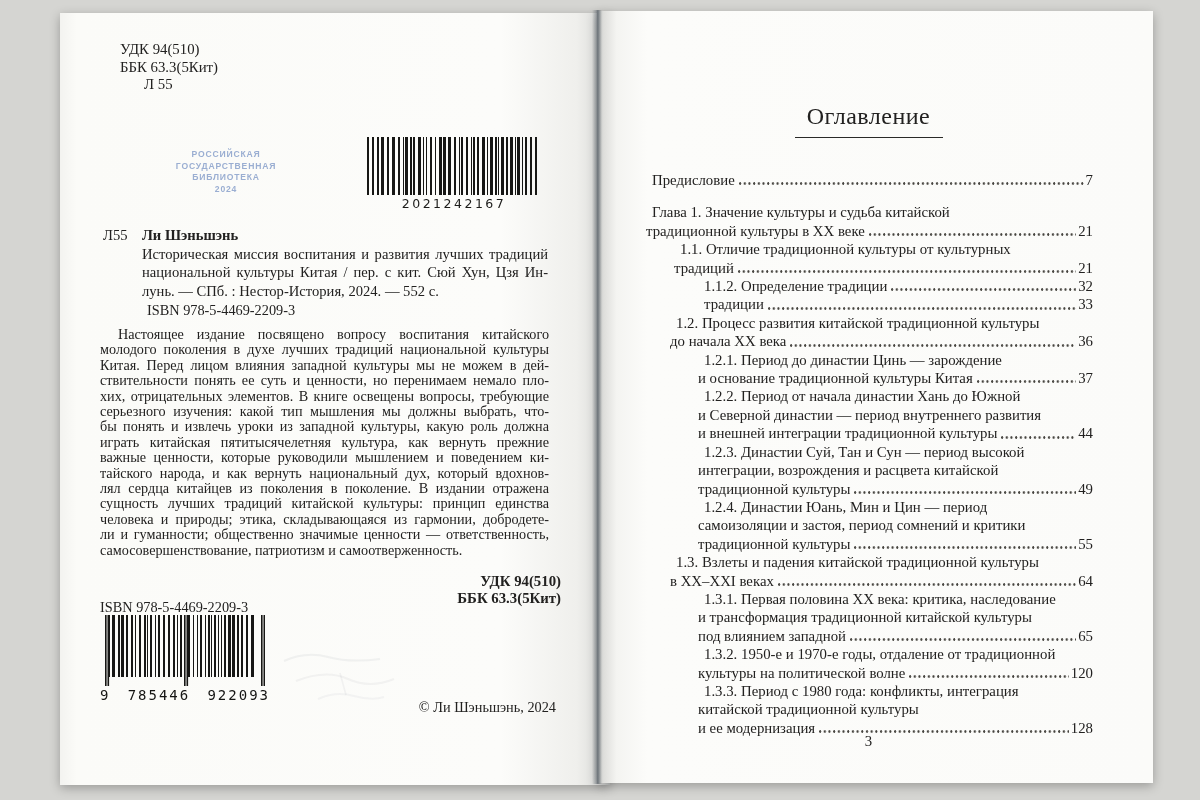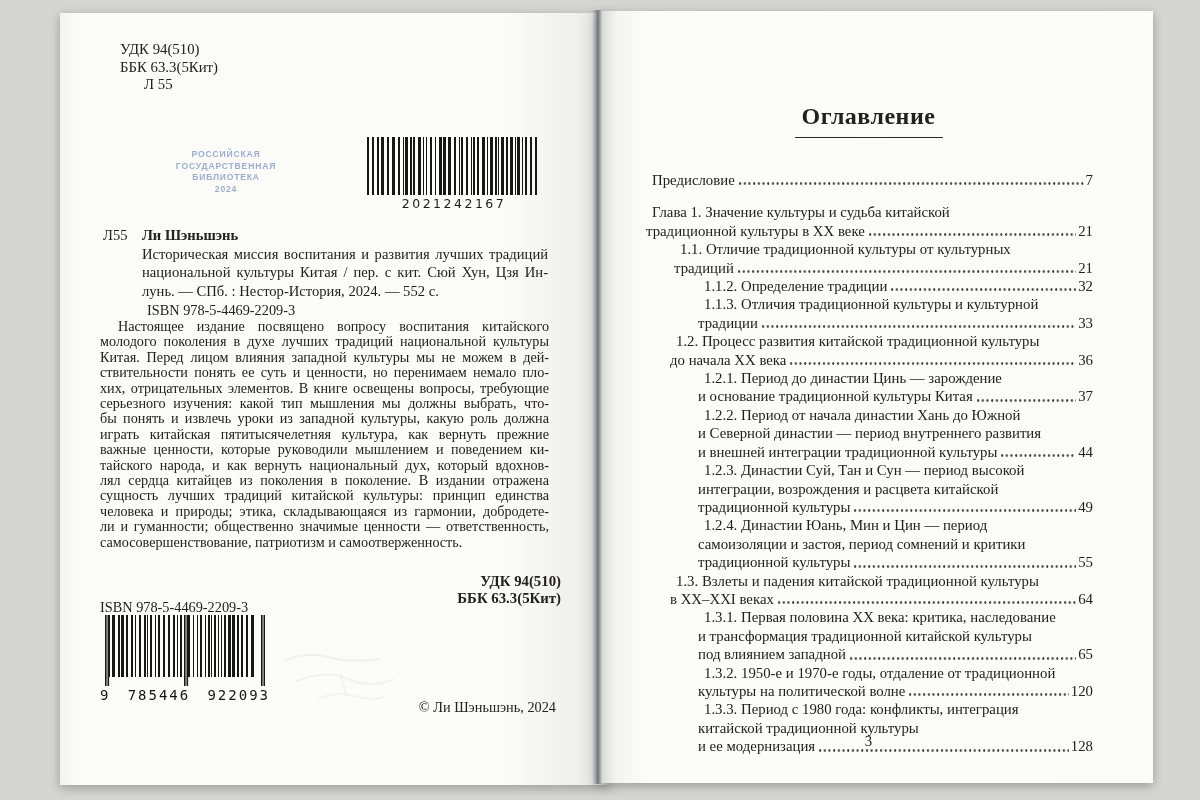--- a/index.html
+++ b/index.html
@@ -43,21 +43,21 @@
   .bc-number{
     font-family:"DejaVu Sans","Liberation Sans",sans-serif;
     font-size:12.5px;letter-spacing:2.5px;color:#1c1c1a;margin-top:1px;
   }
   .bib{position:absolute;left:43px;top:213px;width:447px;font-size:14.6px;line-height:18.6px;}
   .bib-head{display:flex;}
   .bib-code{width:39px;flex:none;}
   .bib-author{font-weight:bold;}
   .bib-desc{margin-left:39px;width:406px;}
   .isbn-top{position:absolute;left:87px;top:289px;font-size:14.3px;}
-  .annotation{position:absolute;left:40px;top:306px;width:449px;font-size:14.2px;line-height:15.4px;}
+  .annotation{position:absolute;left:40px;top:314px;width:449px;font-size:14.2px;line-height:15.4px;}
   .annotation .t-line:first-child{text-indent:18px;}
   .just .t-line{
     text-align:justify;text-align-last:justify;
     white-space:nowrap;overflow:hidden;
   }
   .just .t-line:last-child{text-align-last:left;}
   .udk-bottom{position:absolute;right:49px;top:560px;font-size:14.8px;line-height:17.4px;font-weight:bold;text-align:right;}
   .udk-bottom .t-line{font-weight:bold;}
   .isbn-bottom{position:absolute;left:40px;top:586px;font-size:14.3px;}
   .ean{position:absolute;left:40px;top:602px;width:170px;}
@@ -65,21 +65,21 @@
   .ean-digits{
     display:flex;justify-content:space-between;
     font-family:"DejaVu Sans Mono","DejaVu Sans",monospace;
     font-size:14px;color:#141412;margin-top:0px;letter-spacing:2px;
   }
   .copyright{position:absolute;right:54px;top:686px;font-size:14.3px;}
   .ghost{position:absolute;left:218px;top:630px;opacity:0.6;pointer-events:none;}
   
   .toc-heading{
     position:absolute;left:0;top:92px;width:543px;text-align:center;
-    font-size:24px;letter-spacing:0.5px;font-weight:bold;margin:0;
+    font-size:24px;letter-spacing:0.5px;font-weight:normal;margin:0;
   }
   .heading-rule{
     position:absolute;left:198px;top:126px;width:148px;height:0;
     border-bottom:1.6px solid #2a2a28;
   }
   .toc{position:absolute;left:55px;top:160px;width:441px;font-size:14.8px;line-height:18.4px;}
   .toc-entry{margin:0;}
   .toc-entry.gap-after{margin-bottom:14px;}
   .toc-entry.lvl1{margin-left:24px;}
   .toc-entry.lvl1[data-sec="1.1"]{margin-left:28px;}
@@ -298,21 +298,20 @@
           </div>
         </div>
         <div class="toc-entry lvl2" data-sec="1.1.2">
           <div class="toc-line leader">
             <span class="toc-text">1.1.2. Определение традиции</span>
             <span class="toc-dots"></span>
             <span class="toc-page">32</span>
           </div>
         </div>
         <div class="toc-entry lvl2" data-sec="1.1.3">
-          <div class="toc-line">1.1.3. Отличия традиционной культуры и культурной</div>
           <div class="toc-line leader">
             <span class="toc-text">традиции</span>
             <span class="toc-dots"></span>
             <span class="toc-page">33</span>
           </div>
         </div>
         <div class="toc-entry lvl1" data-sec="1.2">
           <div class="toc-line">1.2. Процесс развития китайской традиционной культуры</div>
           <div class="toc-line leader">
             <span class="toc-text">до начала XX века</span>

